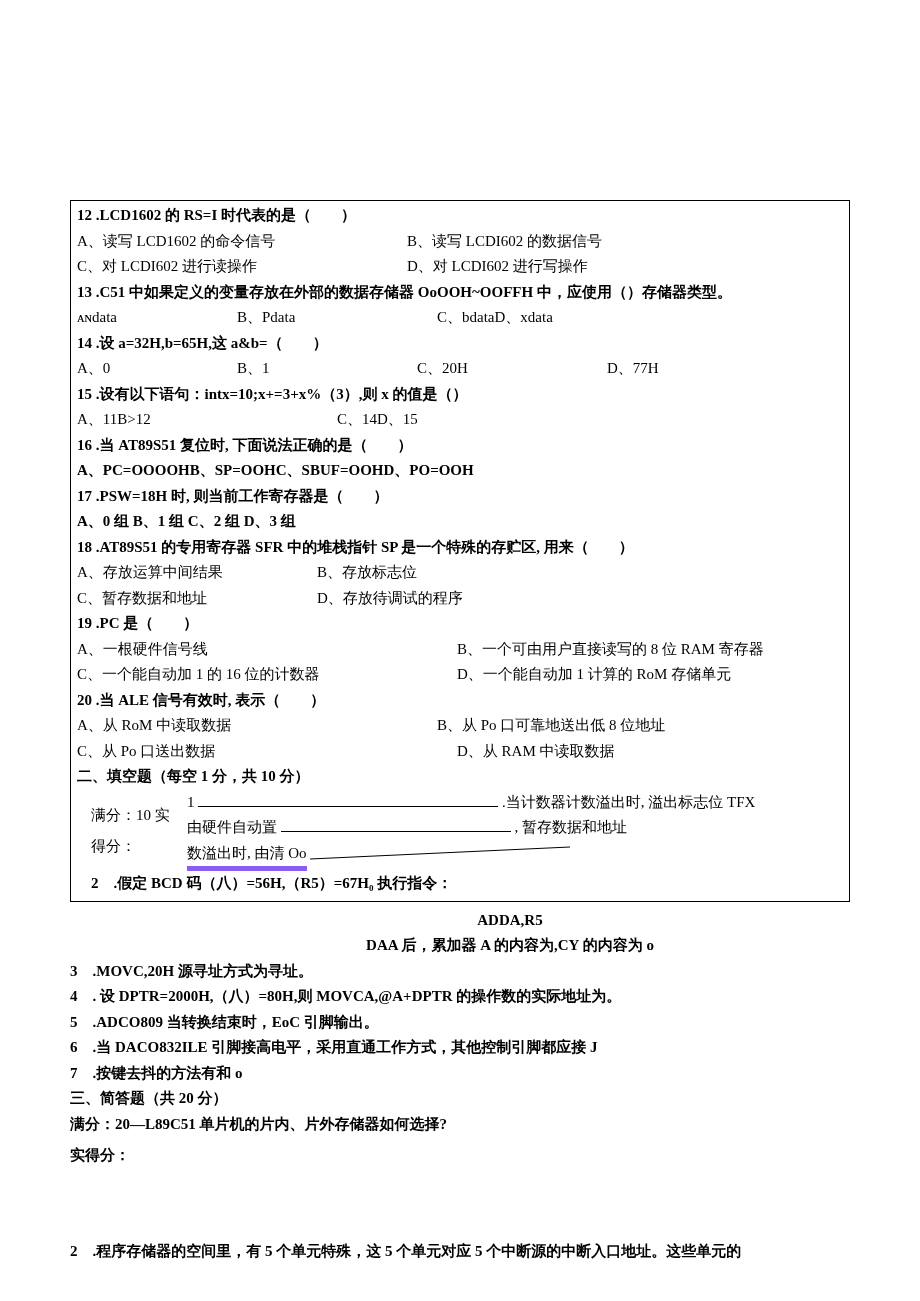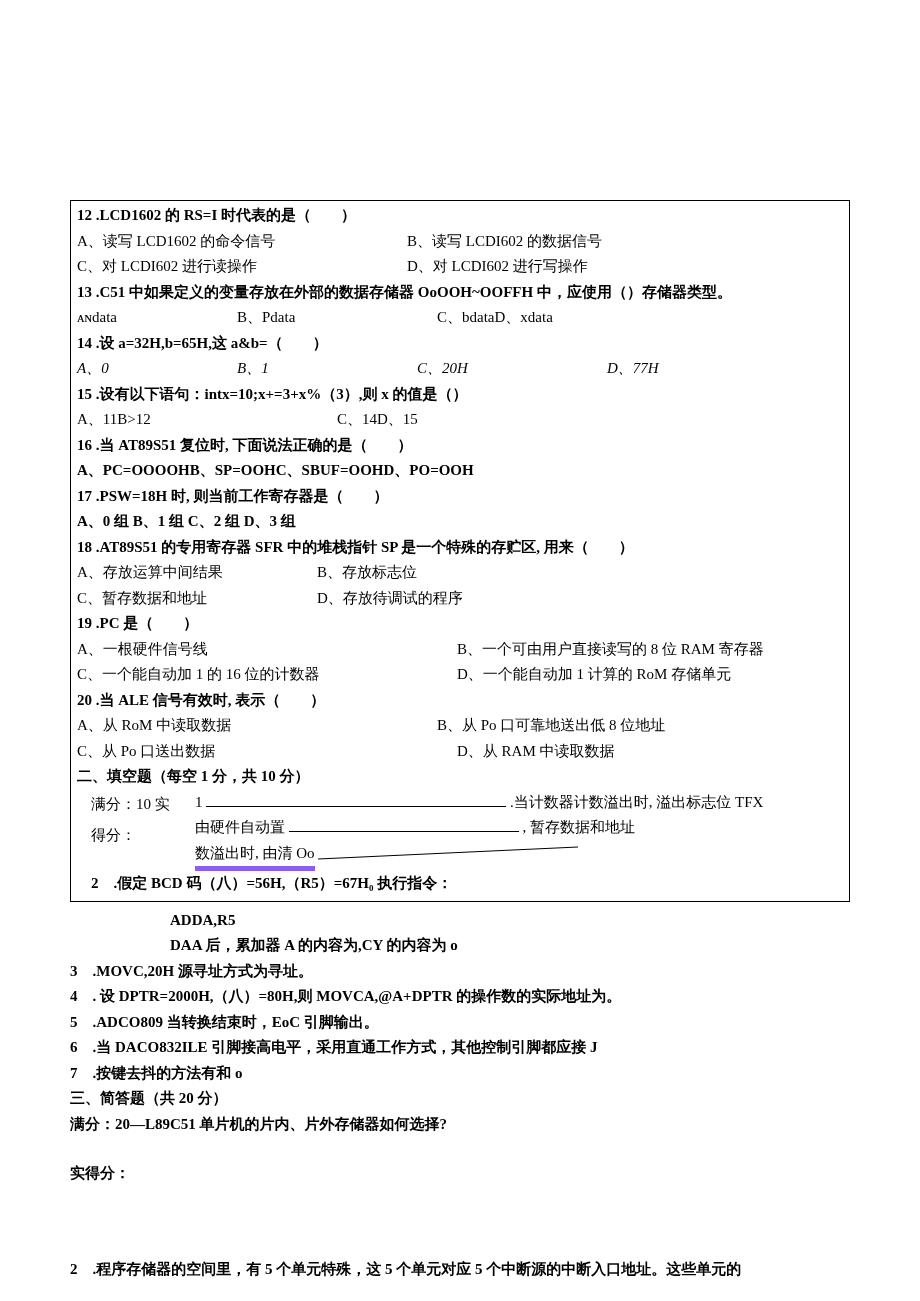--- a/index.html
+++ b/index.html
@@ -18,50 +18,50 @@
     padding: 200px 70px 60px 70px;
   }
   .box {
     border: 1px solid #000;
     padding: 2px 6px 4px 6px;
     margin-bottom: 6px;
   }
   .line { display: block; font-weight: bold; }
   .row { display: flex; }
   .col { flex: 0 0 auto; }
-  .opts4 .opt { display: inline-block; font-style: italic; }
+  .opts4 .opt { display: inline-block; }
   .small-sub { font-size: 15px; }
   .fillblank {
     display: inline-block;
     border-bottom: 1px solid #000;
     min-width: 220px;
     height: 1em;
     vertical-align: baseline;
   }
   .diagline {
     display: inline-block;
     width: 260px;
     height: 16px;
     position: relative;
     top: 3px;
   }
   .scorebox {
     display: flex;
-    align-items: flex-start;
-    gap: 18px;
+    align-items: center;
+    gap: 10px;
   }
   .scorebox .left {
     width: 100px;
     flex: 0 0 auto;
     padding-top: 2px;
   }
   .scorebox .right {
     flex: 1 1 auto;
   }
-  .indent2 { padding-left: 100px; }
+  .indent2 { padding-left: 100px; text-align: center; }
 </style>
 </head>
 <body>
 
 <div class="page">
 
   <div class="box">
 
     <span class="line">12 .LCD1602 的 RS=I 时代表的是（　　）</span>
     <div class="row">
@@ -164,18 +164,18 @@
   <span class="line indent2">DAA 后，累加器 A 的内容为,CY 的内容为 o</span>
 
   <span class="line">3　.MOVC,20H 源寻址方式为寻址。</span>
   <span class="line">4　. 设 DPTR=2000H,（八）=80H,则 MOVCA,@A+DPTR 的操作数的实际地址为。</span>
   <span class="line">5　.ADCO809 当转换结束时，EoC 引脚输出。</span>
   <span class="line">6　.当 DACO832ILE 引脚接高电平，采用直通工作方式，其他控制引脚都应接 J</span>
   <span class="line">7　.按键去抖的方法有和 o</span>
 
   <span class="line">三、简答题（共 20 分）</span>
   <span class="line">满分：20—L89C51 单片机的片内、片外存储器如何选择?</span>
-  <span class="line" style="margin-top:24px">实得分：</span>
+  <span class="line" style="margin-top:6px">实得分：</span>
 
   <div style="height:70px"></div>
   <span class="line">2　.程序存储器的空间里，有 5 个单元特殊，这 5 个单元对应 5 个中断源的中断入口地址。这些单元的</span>
 
 </div>
 
 </body></html>

